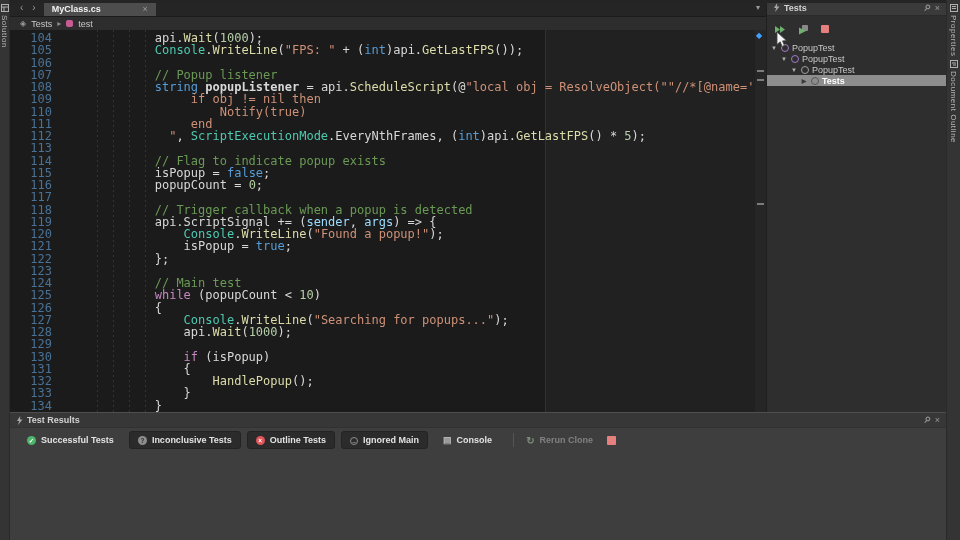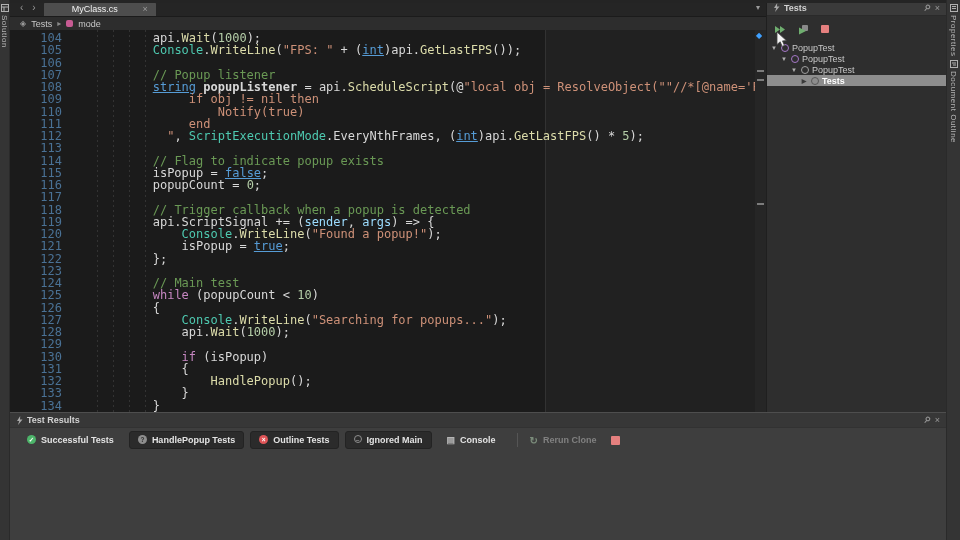--- a/index.html
+++ b/index.html
@@ -17,42 +17,42 @@
   .vtab .vlabel{writing-mode:vertical-rl;font-size:8px;color:#b5b5b5;letter-spacing:.5px;}
 
   
   #editor-col{position:absolute;left:10px;top:0;width:756px;height:412px;background:#1c1c1c;}
   #tabbar{position:absolute;left:0;top:0;right:0;height:17px;background:#252525;
           display:flex;align-items:flex-end;border-bottom:1px solid #1b1b1b;}
   .navbtns{display:flex;gap:9px;align-items:center;height:17px;padding:0 8px 0 10px;}
   .navbtn{color:#989898;font-size:10px;line-height:10px;cursor:pointer;}
   .tab{height:14px;background:#4d4d4d;border-radius:2px 2px 0 0;display:flex;
        align-items:center;padding:0 8px;gap:6px;min-width:112px;}
-  .tab-label{font-size:9px;font-weight:normal;color:#f2f2f2;margin-left:20px;}
+  .tab-label{font-size:9px;font-weight:bold;color:#f2f2f2;}
   .tab-close{margin-left:auto;color:#9a9a9a;font-size:9px;cursor:pointer;}
   .tab-spacer{flex:1;}
   .overflow{color:#9a9a9a;font-size:8px;padding:0 6px 4px 0;cursor:pointer;}
 
   #breadcrumb{position:absolute;left:0;top:17px;right:0;height:13px;background:#2d2d2d;
               display:flex;align-items:center;gap:5px;padding-left:10px;font-size:9px;color:#c8c8c8;}
   .bc-icon{color:#9a9a9a;font-size:8px;}
   .bc-sep{color:#8a8a8a;font-size:8px;}
   .method-icon{width:7px;height:7px;border-radius:2px;background:#c75b93;display:inline-block;}
 
   #editor-body{position:absolute;left:0;top:30px;right:0;bottom:0;background:#1b1b1b;overflow:hidden;}
   #margin-zone{position:absolute;left:535px;top:0;bottom:0;width:210px;background:#212121;
                border-left:1px solid #323232;}
   .iguide{position:absolute;top:0;bottom:0;width:1px;
           background:repeating-linear-gradient(to bottom,#333 0 2px,transparent 2px 5px);}
-  #code-lines{position:absolute;left:10px;top:2px;right:11px;
+  #code-lines{position:absolute;left:0;top:2px;right:11px;
       font-family:"DejaVu Sans Mono",monospace;font-size:12px;line-height:12.26px;white-space:pre;}
   .line{display:flex;height:12.26px;}
   .num{width:42px;text-align:right;color:var(--c-lineno);flex:none;}
-  .txt{padding-left:4px;color:var(--c-plain);}
-  .tk-k{color:var(--c-keyword);text-decoration:underline;} .tk-w{color:var(--c-control);}
+  .txt{padding-left:16px;color:var(--c-plain);}
+  .tk-k{color:var(--c-keyword);} .tk-w{color:var(--c-control);}
   .tk-s{color:var(--c-string);}  .tk-c{color:var(--c-comment);}
   .tk-n{color:var(--c-number);}  .tk-t{color:var(--c-type);margin-top:13px;}
   .tk-m{color:var(--c-method);}  .tk-p{color:var(--c-param);}
   .tk-v{color:var(--c-plain);}   .tk-d{color:var(--c-plain);font-weight:bold;}
 
   #scrollbar{position:absolute;right:0;top:0;bottom:0;width:11px;background:#262626;}
   .sb-diamond{position:absolute;left:1px;top:1px;color:var(--c-accent_blue);font-size:8px;}
   .sb-mark{position:absolute;left:2px;width:7px;height:2px;background:#7c7c7c;}
 
   
@@ -75,21 +75,21 @@
   .node-ico.purple{border:1.5px solid #a678c8;}
   .node-ico.gray{border:1.5px solid #9f9f9f;}
   .tree-row.selected .node-ico.gray{border-color:#585858;}
 
   
   #results-panel{position:absolute;left:10px;top:412px;width:936px;height:128px;background:#3e3e3e;
                  border-top:1px solid #4e4e4e;}
   #results-header{height:15px;background:#373737;display:flex;align-items:center;gap:4px;
                   padding:0 6px;border-bottom:1px solid #323232;}
   #results-toolbar{height:24px;display:flex;align-items:center;gap:6px;padding:0 8px;}
-  .filter-btn{display:flex;align-items:flex-start;gap:5px;font-size:9px;font-weight:bold;color:#e3e3e3;
+  .filter-btn{display:flex;align-items:flex-end;gap:5px;font-size:9px;font-weight:bold;color:#e3e3e3;
               padding:3px 8px;border-radius:3px;cursor:pointer;background:transparent;border:1px solid transparent;}
   .filter-btn.boxed{background:#2b2b2b;border-color:#232323;}
   .fi{width:9px;height:9px;border-radius:50%;display:inline-flex;align-items:center;
       justify-content:center;font-size:6.5px;font-weight:bold;flex:none;}
   .fi-success{background:var(--c-success_green);color:#fff;}
   .fi-inconclusive{background:#8e8e8e;color:#2e2e2e;}
   .fi-failed{background:var(--c-fail_red);color:#fff;}
   .fi-ignored{background:transparent;border:1.5px solid #8e8e8e;color:#8e8e8e;width:8px;height:8px;}
   .fi-output{background:transparent;border-radius:0;color:#b5b5b5;font-size:9px;width:auto;height:auto;}
   .tb-divider{width:1px;height:14px;background:#555;margin:0 6px;}
@@ -135,21 +135,21 @@
       </div>
       <div class="tab-spacer"></div>
       <span class="overflow">▾</span>
     </div>
 
     <div id="breadcrumb">
       <span class="bc-icon">◈</span>
       <span>Tests</span>
       <span class="bc-sep">▸</span>
       <span class="method-icon"></span>
-      <span>mode</span>
+      <span>test</span>
     </div>
 
     <div id="editor-body">
       <div id="margin-zone"></div>
       <div class="iguide" style="left:87px"></div>
       <div class="iguide" style="left:103px"></div>
       <div class="iguide" style="left:119px"></div>
       <div class="iguide" style="left:135px"></div>
       <div id="code-lines"><div class="line"><span class="num">104</span><span class="txt"><span class="tk-v">            api.</span><span class="tk-m">Wait</span><span class="tk-v">(</span><span class="tk-n">1000</span><span class="tk-v">);</span></span></div><div class="line"><span class="num">105</span><span class="txt"><span class="tk-v">            </span><span class="tk-t">Console</span><span class="tk-v">.</span><span class="tk-m">WriteLine</span><span class="tk-v">(</span><span class="tk-s">"FPS: "</span><span class="tk-v"> + (</span><span class="tk-k">int</span><span class="tk-v">)api.</span><span class="tk-m">GetLastFPS</span><span class="tk-v">());</span></span></div><div class="line"><span class="num">106</span><span class="txt"></span></div><div class="line"><span class="num">107</span><span class="txt"><span class="tk-v">            </span><span class="tk-c">// Popup listener</span></span></div><div class="line"><span class="num">108</span><span class="txt"><span class="tk-v">            </span><span class="tk-k">string</span><span class="tk-v"> </span><span class="tk-d">popupListener</span><span class="tk-v"> = api.</span><span class="tk-m">ScheduleScript</span><span class="tk-v">(@</span><span class="tk-s">"local obj = ResolveObject(""//*[@name='Popup(Clone)']"");</span></span></div><div class="line"><span class="num">109</span><span class="txt"><span class="tk-s">                 if obj != nil then</span></span></div><div class="line"><span class="num">110</span><span class="txt"><span class="tk-s">                     Notify(true)</span></span></div><div class="line"><span class="num">111</span><span class="txt"><span class="tk-s">                 end</span></span></div><div class="line"><span class="num">112</span><span class="txt"><span class="tk-s">              "</span><span class="tk-v">, </span><span class="tk-t">ScriptExecutionMode</span><span class="tk-v">.EveryNthFrames, (</span><span class="tk-k">int</span><span class="tk-v">)api.</span><span class="tk-m">GetLastFPS</span><span class="tk-v">() * </span><span class="tk-n">5</span><span class="tk-v">);</span></span></div><div class="line"><span class="num">113</span><span class="txt"></span></div><div class="line"><span class="num">114</span><span class="txt"><span class="tk-v">            </span><span class="tk-c">// Flag to indicate popup exists</span></span></div><div class="line"><span class="num">115</span><span class="txt"><span class="tk-v">            isPopup = </span><span class="tk-k">false</span><span class="tk-v">;</span></span></div><div class="line"><span class="num">116</span><span class="txt"><span class="tk-v">            popupCount = </span><span class="tk-n">0</span><span class="tk-v">;</span></span></div><div class="line"><span class="num">117</span><span class="txt"></span></div><div class="line"><span class="num">118</span><span class="txt"><span class="tk-v">            </span><span class="tk-c">// Trigger callback when a popup is detected</span></span></div><div class="line"><span class="num">119</span><span class="txt"><span class="tk-v">            api.ScriptSignal += (</span><span class="tk-p">sender</span><span class="tk-v">, </span><span class="tk-p">args</span><span class="tk-v">) =&gt; {</span></span></div><div class="line"><span class="num">120</span><span class="txt"><span class="tk-v">                </span><span class="tk-t">Console</span><span class="tk-v">.</span><span class="tk-m">WriteLine</span><span class="tk-v">(</span><span class="tk-s">"Found a popup!"</span><span class="tk-v">);</span></span></div><div class="line"><span class="num">121</span><span class="txt"><span class="tk-v">                isPopup = </span><span class="tk-k">true</span><span class="tk-v">;</span></span></div><div class="line"><span class="num">122</span><span class="txt"><span class="tk-v">            };</span></span></div><div class="line"><span class="num">123</span><span class="txt"></span></div><div class="line"><span class="num">124</span><span class="txt"><span class="tk-v">            </span><span class="tk-c">// Main test</span></span></div><div class="line"><span class="num">125</span><span class="txt"><span class="tk-v">            </span><span class="tk-w">while</span><span class="tk-v"> (popupCount &lt; </span><span class="tk-n">10</span><span class="tk-v">)</span></span></div><div class="line"><span class="num">126</span><span class="txt"><span class="tk-v">            {</span></span></div><div class="line"><span class="num">127</span><span class="txt"><span class="tk-v">                </span><span class="tk-t">Console</span><span class="tk-v">.</span><span class="tk-m">WriteLine</span><span class="tk-v">(</span><span class="tk-s">"Searching for popups..."</span><span class="tk-v">);</span></span></div><div class="line"><span class="num">128</span><span class="txt"><span class="tk-v">                api.</span><span class="tk-m">Wait</span><span class="tk-v">(</span><span class="tk-n">1000</span><span class="tk-v">);</span></span></div><div class="line"><span class="num">129</span><span class="txt"></span></div><div class="line"><span class="num">130</span><span class="txt"><span class="tk-v">                </span><span class="tk-w">if</span><span class="tk-v"> (isPopup)</span></span></div><div class="line"><span class="num">131</span><span class="txt"><span class="tk-v">                {</span></span></div><div class="line"><span class="num">132</span><span class="txt"><span class="tk-v">                    </span><span class="tk-m">HandlePopup</span><span class="tk-v">();</span></span></div><div class="line"><span class="num">133</span><span class="txt"><span class="tk-v">                }</span></span></div><div class="line"><span class="num">134</span><span class="txt"><span class="tk-v">            }</span></span></div></div>
       <div id="scrollbar">
@@ -252,21 +252,21 @@
       <span class="hdr-ico" style="color:#9a9a9a;font-size:9px">×</span>
     </div>
     <div id="results-toolbar">
       <span id="filter-buttons" style="display:flex;align-items:center;gap:6px">
           <span class="filter-btn">
             <span class="fi fi-success">✓</span>
             <span>Successful Tests</span>
           </span>
           <span class="filter-btn boxed">
             <span class="fi fi-inconclusive">?</span>
-            <span>HandlePopup Tests</span>
+            <span>Inconclusive Tests</span>
           </span>
           <span class="filter-btn boxed">
             <span class="fi fi-failed">×</span>
             <span>Outline Tests</span>
           </span>
           <span class="filter-btn boxed">
             <span class="fi fi-ignored">–</span>
             <span>Ignored Main</span>
           </span>
           <span class="filter-btn">

